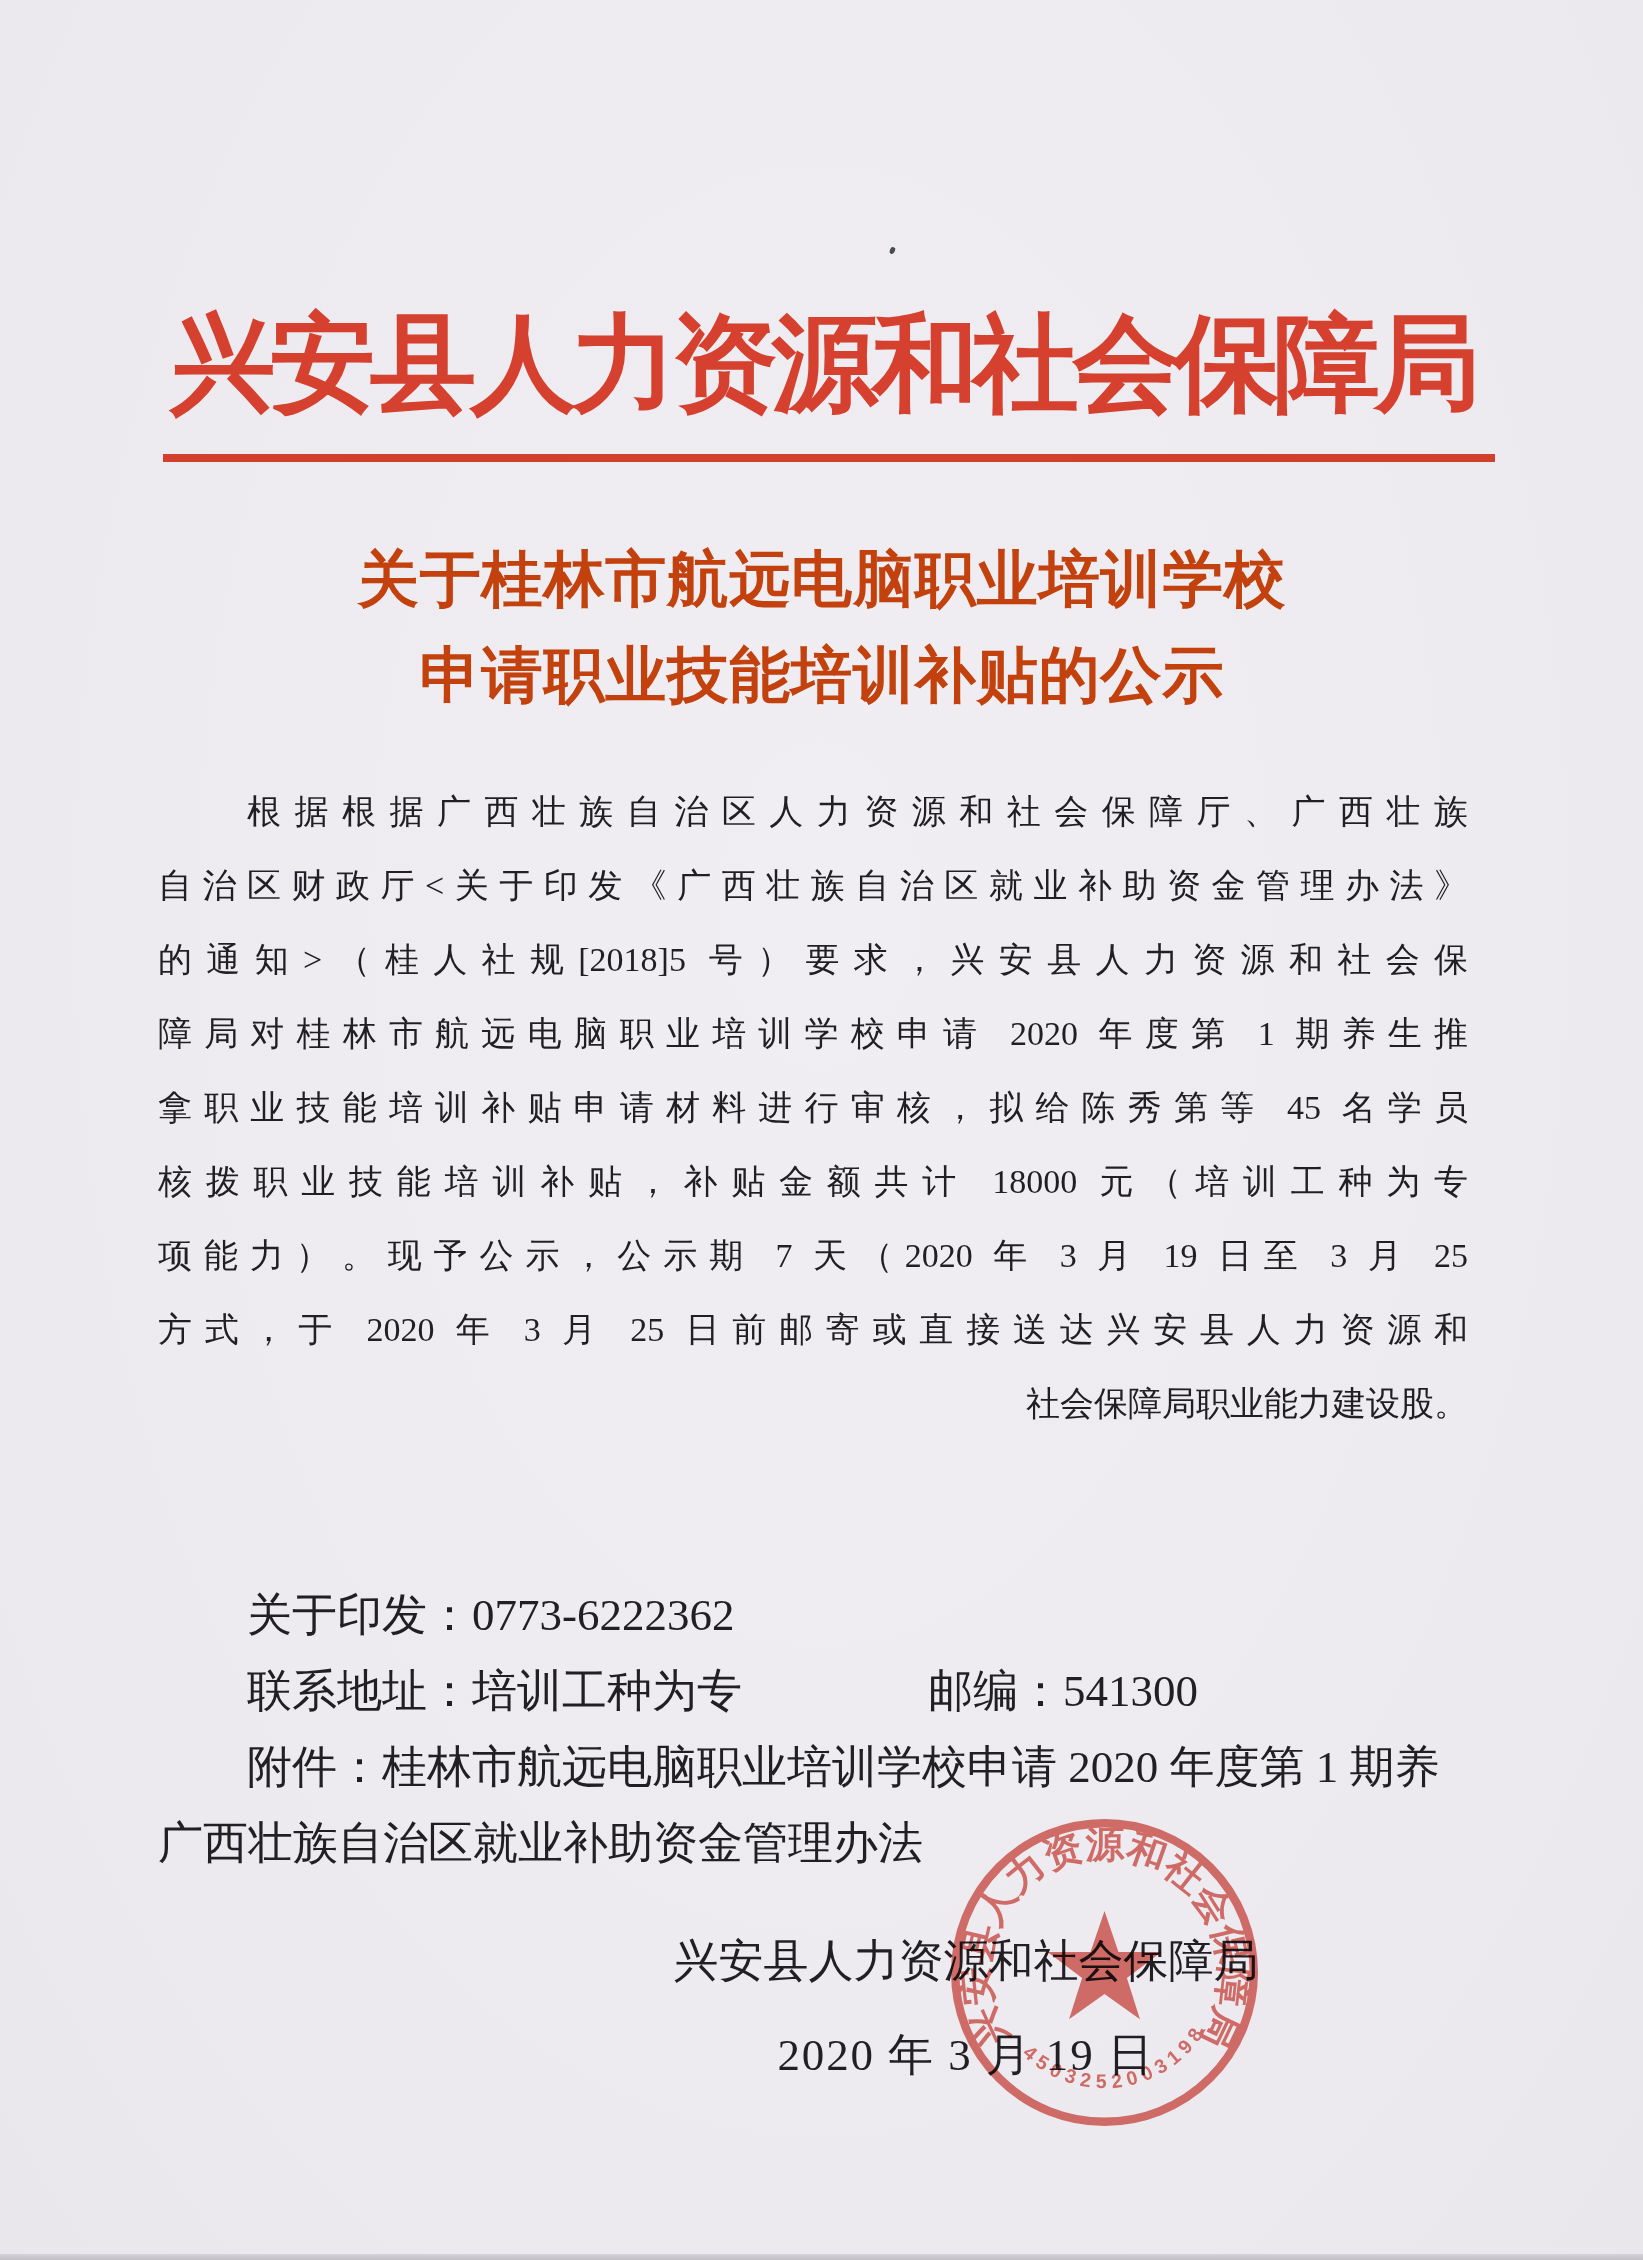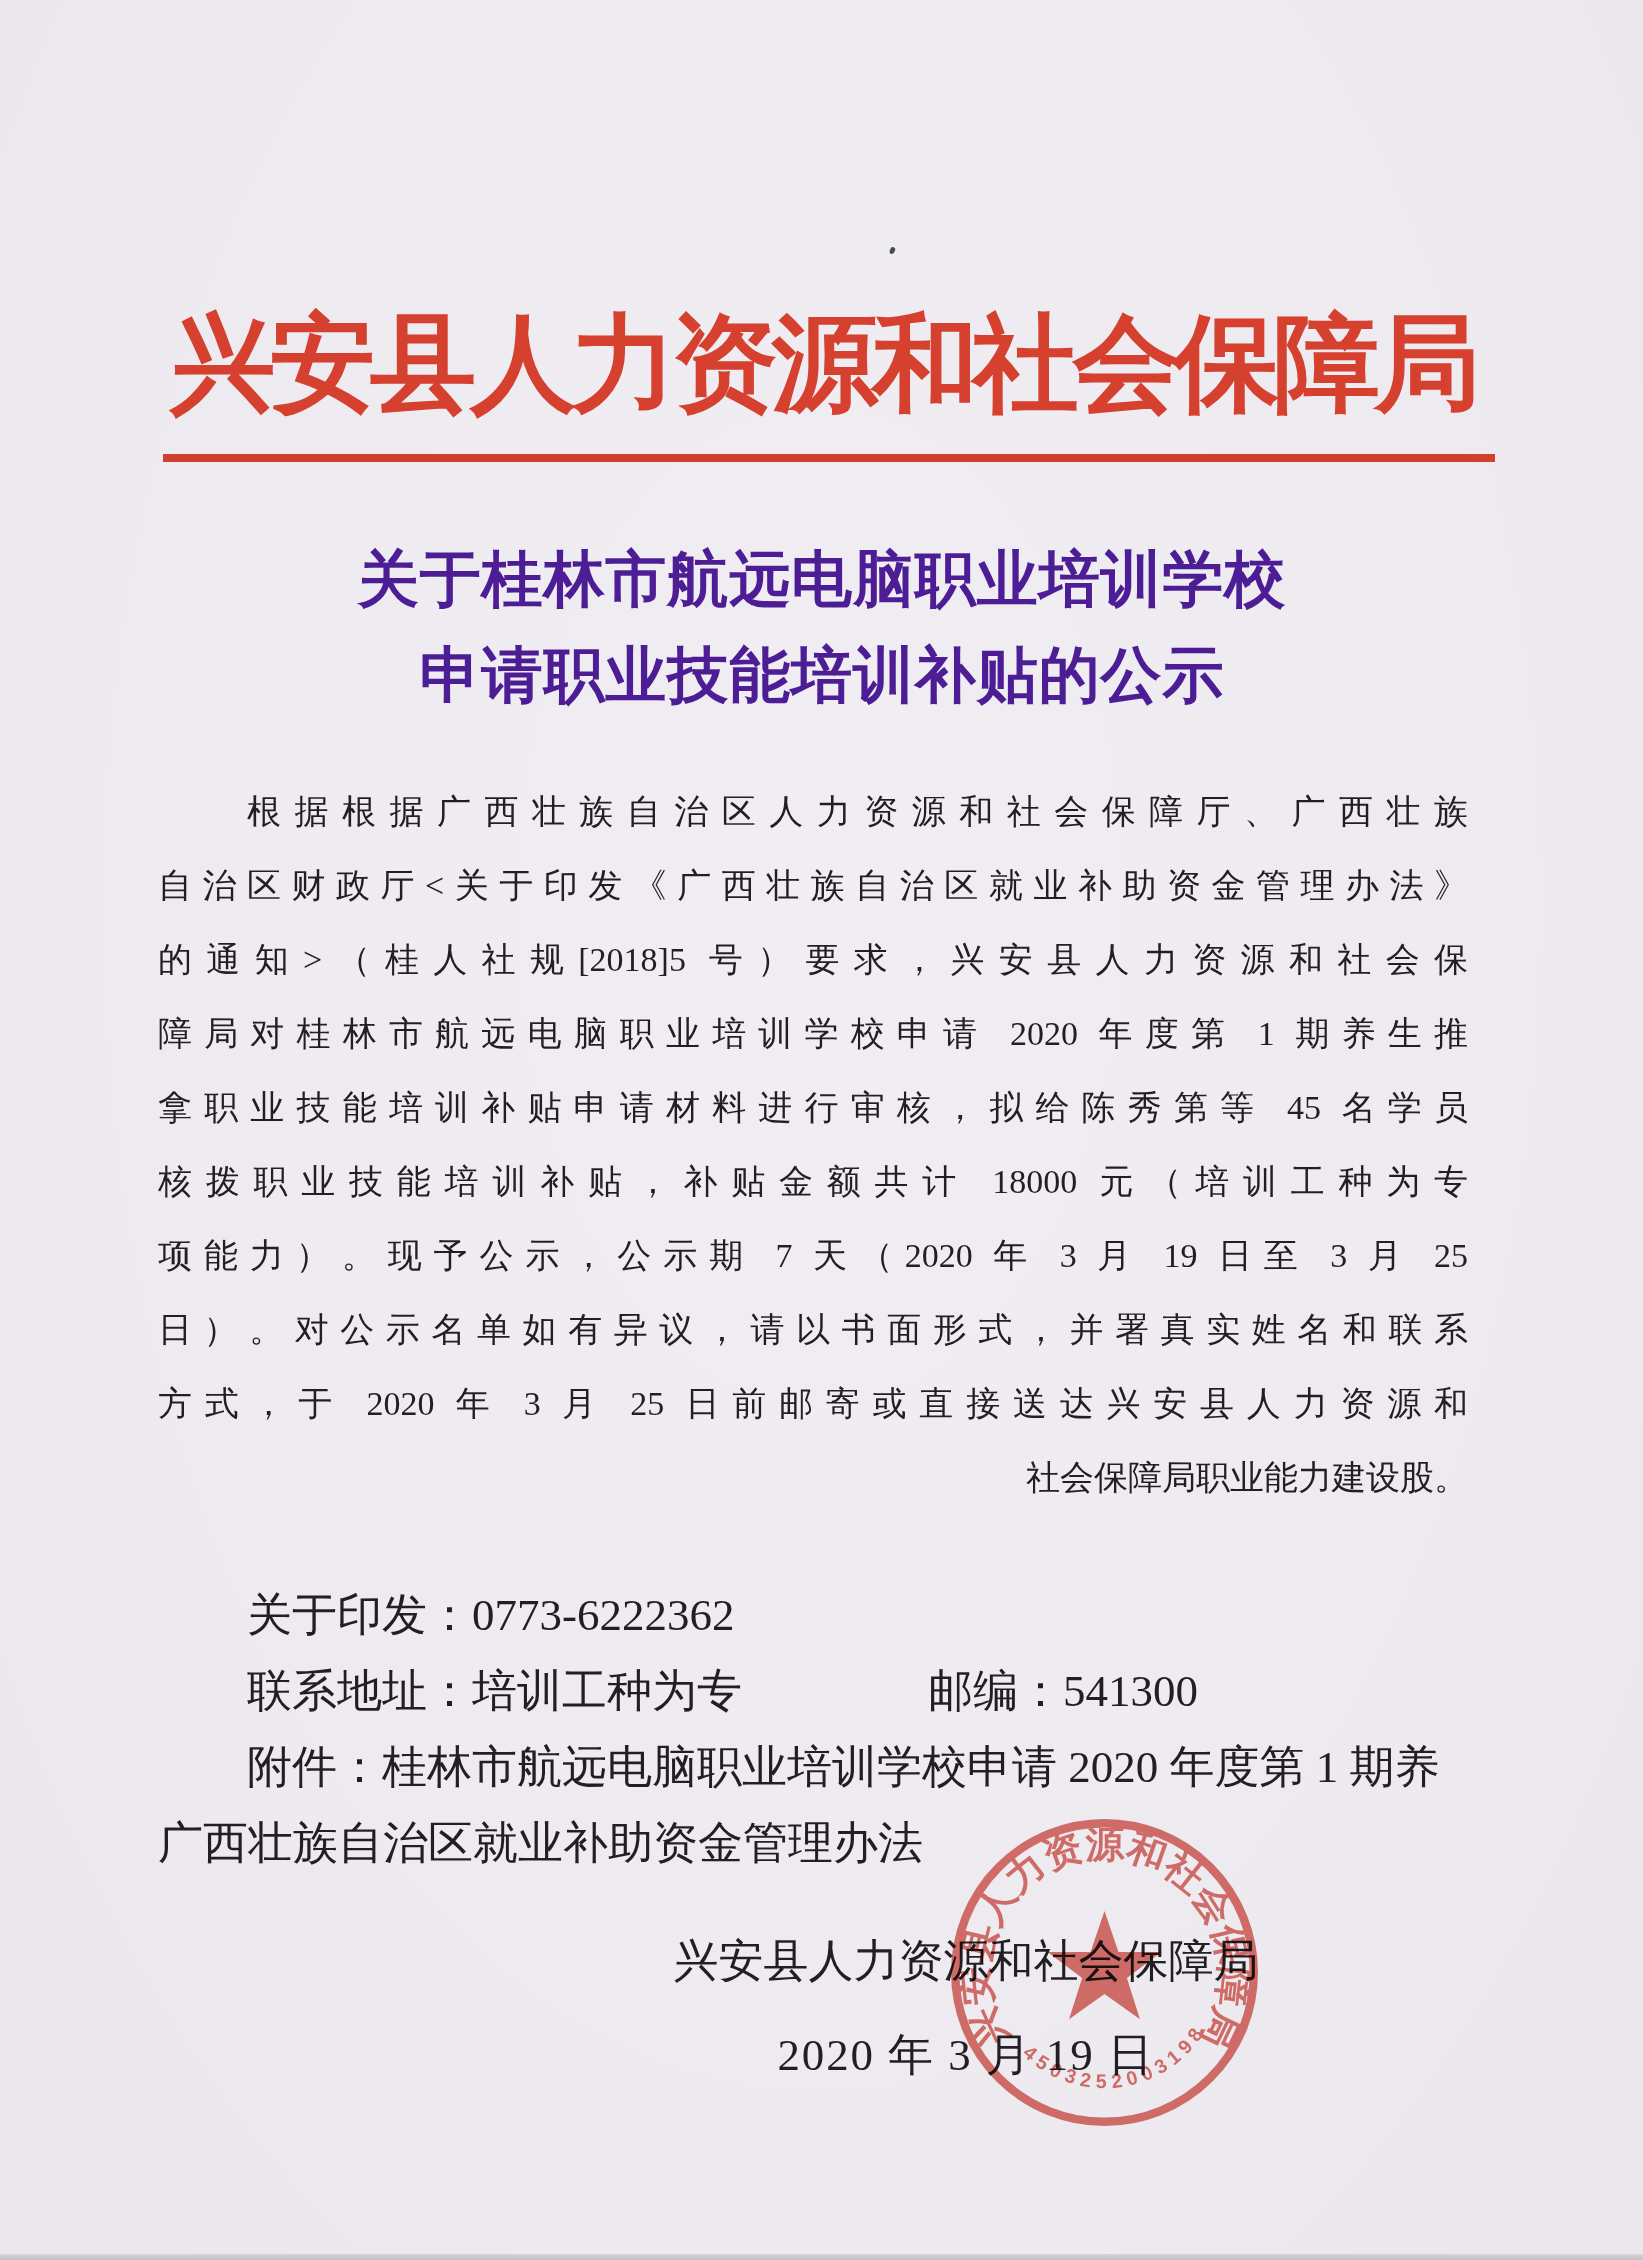--- a/index.html
+++ b/index.html
@@ -29,21 +29,21 @@
   .red-rule {
     position:absolute; top:454px; left:163px;
     width:1332px; height:8.3px;
     background:#d0402c;
   }
   .doc-title {
     position:absolute; top:531px; left:0; width:100%;
     text-align:center;
     font-family:"Liberation Sans","DejaVu Sans",sans-serif;
     font-weight:bold; font-size:61px; line-height:96px;
-    color:#4c1d95;
+    color:#c2410c;
     letter-spacing:0.9px;
   }
   .body-text {
     position:absolute; top:775px; left:158px; width:1310px;
     font-size:34px; line-height:74px;
   }
   .bline { height:74px; white-space:nowrap;text-align:right; }
   .bline.j { text-align:justify; text-align-last:justify; white-space:normal; }
   .indent { padding-left:89px; }
 
@@ -82,21 +82,20 @@
 </div>
 
 <div class="body-text">
   <div class="bline j indent">根据根据广西壮族自治区人力资源和社会保障厅、广西壮族</div>
   <div class="bline j">自治区财政厅&lt;关于印发《广西壮族自治区就业补助资金管理办法》</div>
   <div class="bline j">的通知&gt;（桂人社规[2018]5 号）要求，兴安县人力资源和社会保</div>
   <div class="bline j">障局对桂林市航远电脑职业培训学校申请 2020 年度第 1 期养生推</div>
   <div class="bline j">拿职业技能培训补贴申请材料进行审核，拟给陈秀第等 45 名学员</div>
   <div class="bline j">核拨职业技能培训补贴，补贴金额共计 18000 元（培训工种为专</div>
   <div class="bline j">项能力）。现予公示，公示期 7 天（2020 年 3 月 19 日至 3 月 25</div>
-  <div class="bline j">日）。对公示名单如有异议，请以书面形式，并署真实姓名和联系</div>
   <div class="bline j">方式，于 2020 年 3 月 25 日前邮寄或直接送达兴安县人力资源和</div>
   <div class="bline">社会保障局职业能力建设股。</div>
 </div>
 
 <div class="contact-block">
   <div class="cline indent">
     <span>关于印发：</span><span>0773-6222362</span>
   </div>
   <div class="cline indent">
     <span>联系地址：</span><span>培训工种为专</span>

